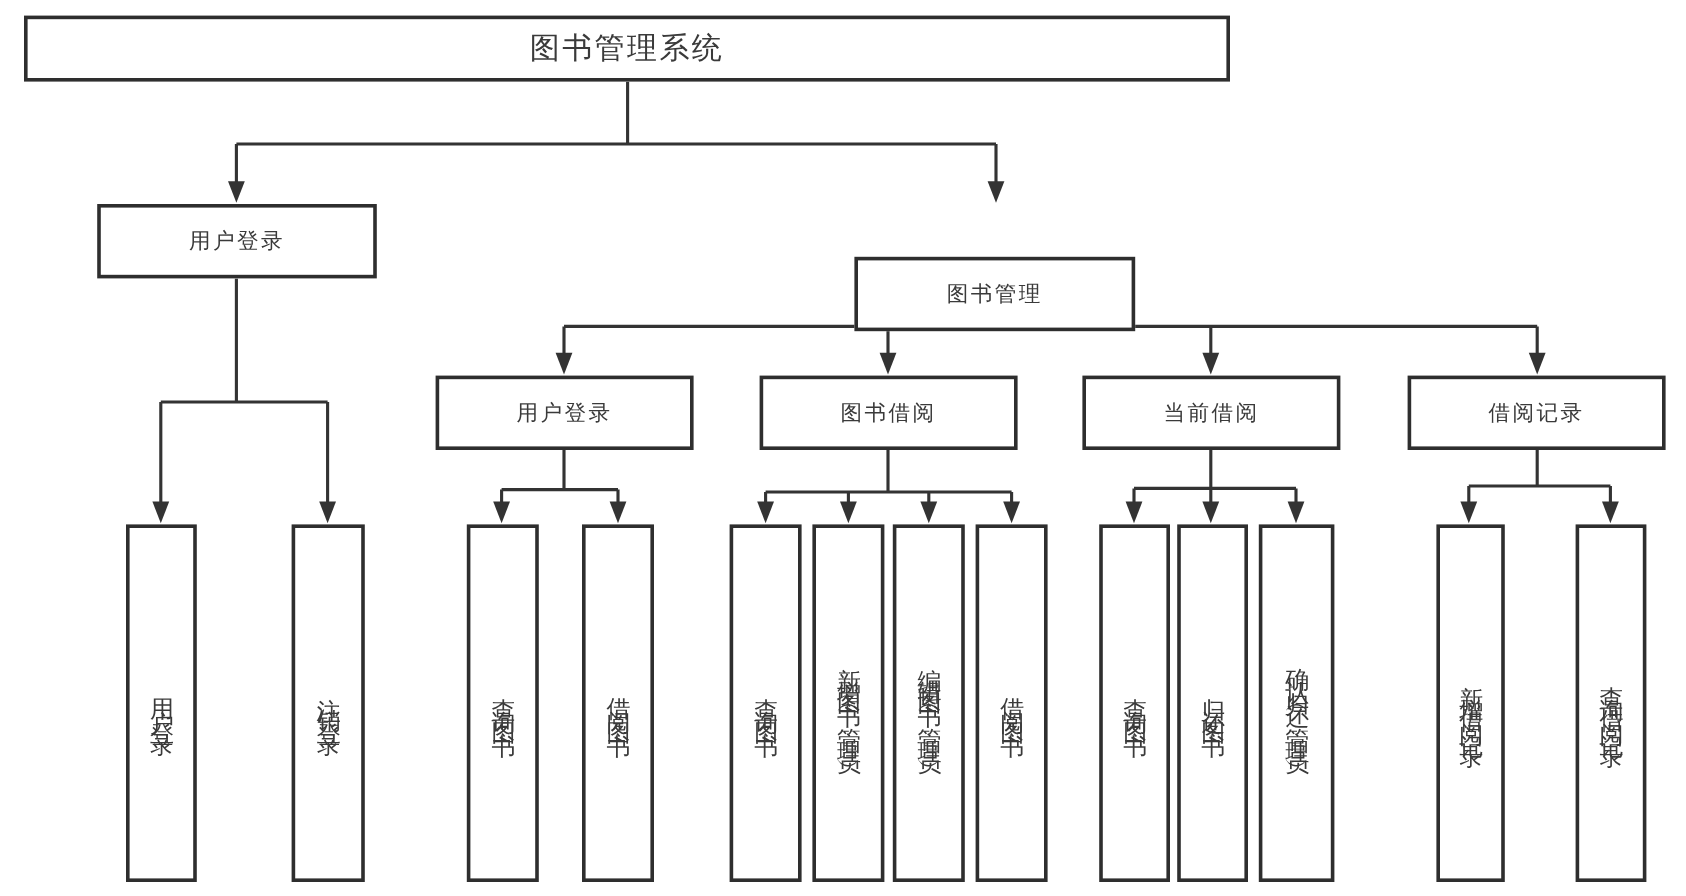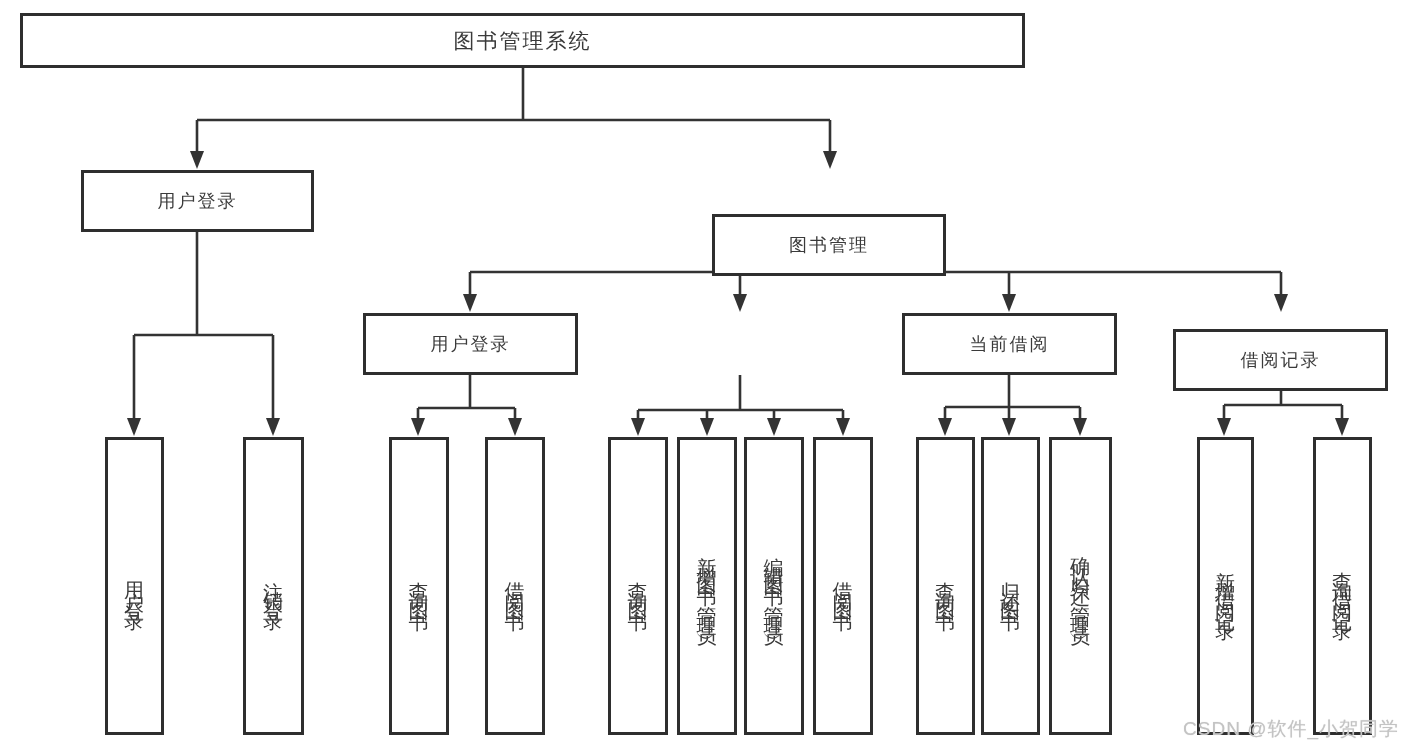--- a/index.html
+++ b/index.html
@@ -37,21 +37,21 @@
     border: 3px solid #2e2e2e;
     background: #ffffff;
     color: #3a3a3a;
     display: flex;
     align-items: center;
     justify-content: center;
     font-size: 18px;
     letter-spacing: 2px;
     line-height: 1;
   }
-  .box.root { font-size: 21px; }
+  .box.root { font-size: 25px; }
   .vbox {
     position: absolute;
     box-sizing: border-box;
     border: 3px solid #2e2e2e;
     background: #ffffff;
     color: #3a3a3a;
     display: flex;
     align-items: center;
     justify-content: center;
     top: 437px;
@@ -66,21 +66,21 @@
     color: #3a3a3a;
     white-space: nowrap;
   }
   
   #n-root        { left: 20px;   top: 13px;  width: 1005px; height: 55px; }
   #n-user-login  { left: 81px;   top: 170px; width: 233px;  height: 62px; }
   #n-book-mgmt   { left: 712px;  top: 170px; width: 234px;  height: 62px; margin-top: 44px; }
   #n-sec-0       { left: 363px;  top: 313px; width: 215px;  height: 62px; }
   #n-sec-1       { left: 633px;  top: 313px; width: 215px;  height: 62px; }
   #n-sec-2       { left: 902px;  top: 313px; width: 215px;  height: 62px; }
-  #n-sec-3       { left: 1173px; top: 329px; width: 215px;  height: 62px; justify-content: center; }
+  #n-sec-3       { left: 1173px; top: 313px; width: 215px;  height: 62px; justify-content: center; }
   
   #l-ul-0 { left: 105px;  width: 59px; }
   #l-ul-1 { left: 243px;  width: 61px; }
   #l-s0-0 { left: 389px;  width: 60px; }
   #l-s0-1 { left: 485px;  width: 60px; }
   #l-s1-0 { left: 608px;  width: 60px; }
   #l-s1-1 { left: 677px;  width: 60px; }
   #l-s1-2 { left: 744px;  width: 60px; }
   #l-s1-3 { left: 813px;  width: 60px; }
   #l-s2-0 { left: 916px;  width: 59px; }
@@ -161,20 +161,23 @@
   <div class="box" id="n-user-login">
     <span>用户登录</span>
   </div>
   <div class="box" id="n-book-mgmt">
     <span>图书管理</span>
   </div>
 
   <div class="box" id="n-sec-0">
     <span>用户登录</span>
   </div>
+  <div class="box" id="n-sec-1">
+    <span>图书借阅</span>
+  </div>
   <div class="box" id="n-sec-2">
     <span>当前借阅</span>
   </div>
   <div class="box" id="n-sec-3">
     <span>借阅记录</span>
   </div>
 
   <div class="vbox" id="l-ul-0">
     <span class="vtext">用户登录</span>
   </div>
@@ -212,15 +215,14 @@
     <span class="vtext">确认归还（管理员）</span>
   </div>
 
   <div class="vbox" id="l-s3-0">
     <span class="vtext">新增借阅记录</span>
   </div>
   <div class="vbox" id="l-s3-1">
     <span class="vtext">查询借阅记录</span>
   </div>
 
-  <div class="watermark">CSDN @软件_小贺同学</div>
 
 </div>
 
 </body></html>

